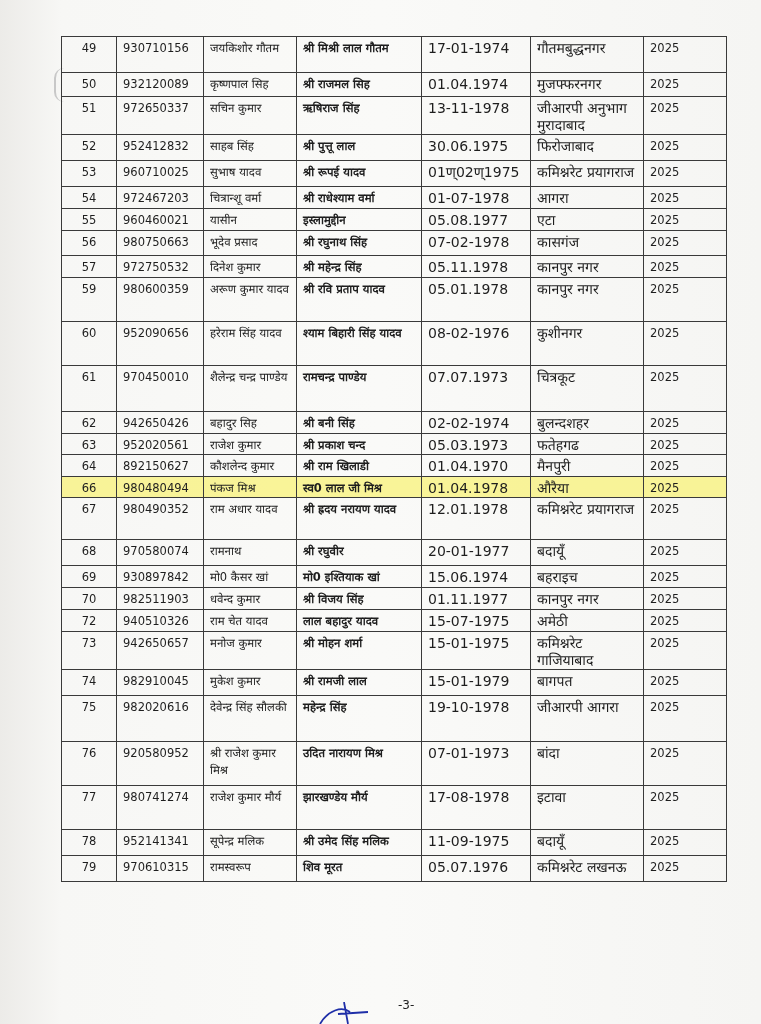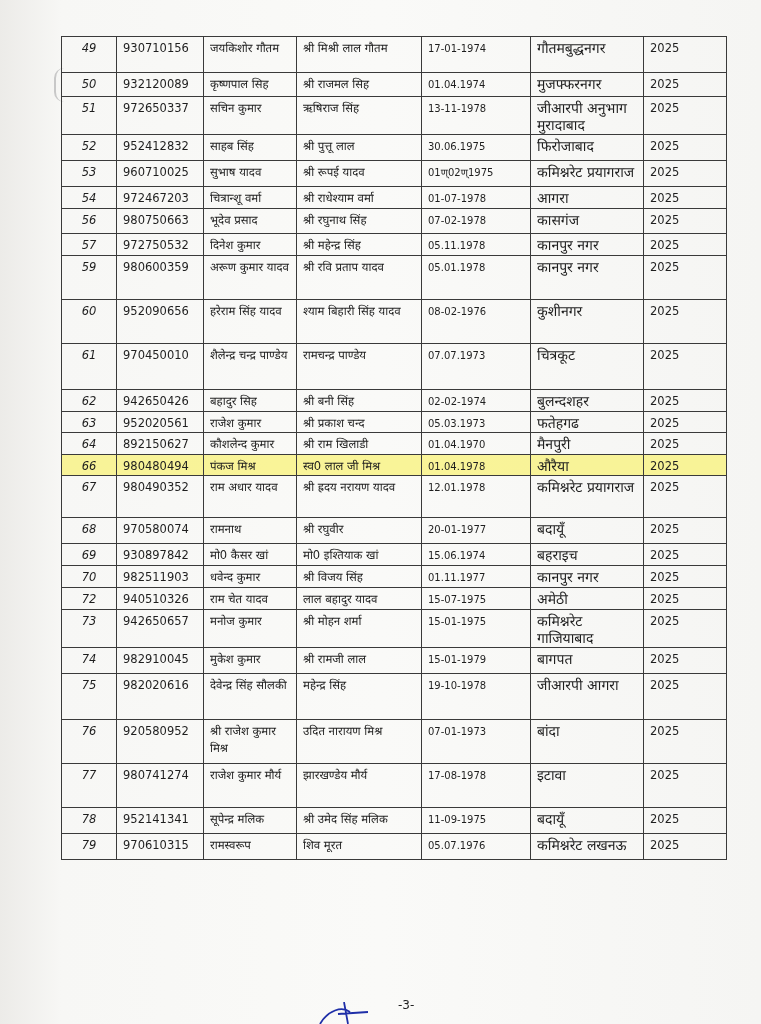--- a/index.html
+++ b/index.html
@@ -1,24 +1,24 @@
 <!DOCTYPE html>
 <html><head>
 <meta charset="utf-8">
 <style>
   html,body{margin:0;padding:0;}
   body{width:761px;height:1024px;background:#f4f4f2;position:relative;overflow:hidden;font-family:"DejaVu Sans",sans-serif;color:#1e1e1e;}
   .page{position:absolute;left:0;top:0;width:761px;height:1024px;background:linear-gradient(90deg,#ecebe8 0%,#f7f7f5 8%,#fafaf8 50%,#f5f5f3 100%);}
   table.grid{position:absolute;left:61px;top:36px;border-collapse:collapse;table-layout:fixed;width:662px;font-size:11.5px;}
   table.grid td{border:1.5px solid #3a3a3a;vertical-align:top;padding:3px 6px 0 6px;line-height:17px;overflow:hidden;}
-  td.c-sn{width:42px;text-align:center;padding-left:0;padding-right:0;font-style:italic;}
+  td.c-sn{width:42px;text-align:center;padding-left:0;padding-right:0;}
   td.c-id{width:74px;}
   td.c-name{width:80px;}
-  td.c-father{width:112px;}
-  td.c-dob{width:96px;font-size:10px;}
+  td.c-father{width:112px;font-weight:bold;}
+  td.c-dob{width:96px;font-size:14px;}
   td.c-dist{width:100px;font-size:14px;}
   td.c-yr{width:70px;}
   tr.hl td{background:rgba(248,242,120,0.75);}
   .pageno{position:absolute;left:398px;top:998px;font-size:12px;color:#222;}
   .sig{position:absolute;left:318px;top:1002px;}
   .bracket{position:absolute;left:54px;top:68px;width:14px;height:34px;border-left:2px solid #c8c8c8;border-radius:10px 0 0 10px;}
 </style>
 </head>
 <body>
 
@@ -74,20 +74,29 @@
         </tr>
         <tr style="height: 22px;">
           <td class="c-sn">54</td>
           <td class="c-id">972467203</td>
           <td class="c-name">चित्रान्शू वर्मा</td>
           <td class="c-father">श्री राधेश्याम वर्मा</td>
           <td class="c-dob">01-07-1978</td>
           <td class="c-dist">आगरा</td>
           <td class="c-yr">2025</td>
         </tr>
+        <tr style="height: 22px;">
+          <td class="c-sn">55</td>
+          <td class="c-id">960460021</td>
+          <td class="c-name">यासीन</td>
+          <td class="c-father">इस्लामुद्दीन</td>
+          <td class="c-dob">05.08.1977</td>
+          <td class="c-dist">एटा</td>
+          <td class="c-yr">2025</td>
+        </tr>
         <tr style="height: 25px;">
           <td class="c-sn">56</td>
           <td class="c-id">980750663</td>
           <td class="c-name">भूदेव प्रसाद</td>
           <td class="c-father">श्री रघुनाथ सिंह</td>
           <td class="c-dob">07-02-1978</td>
           <td class="c-dist">कासगंज</td>
           <td class="c-yr">2025</td>
         </tr>
         <tr style="height: 22px;">

